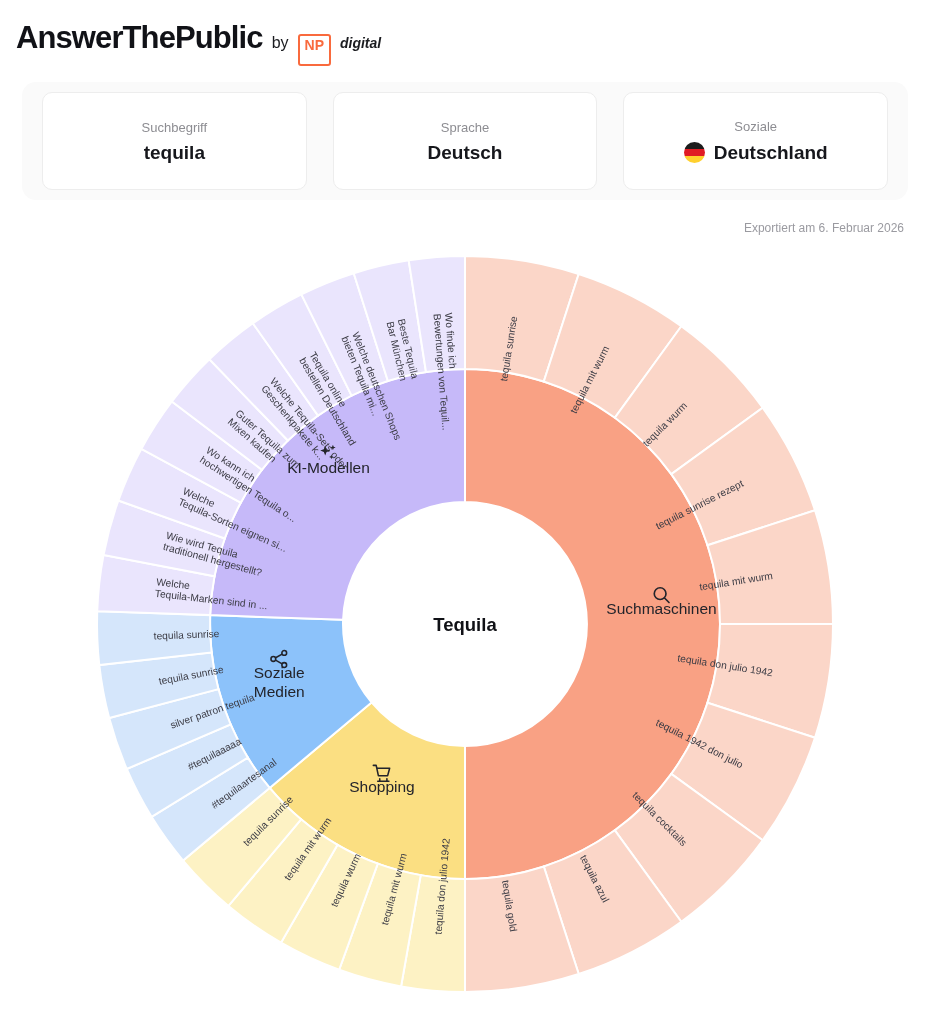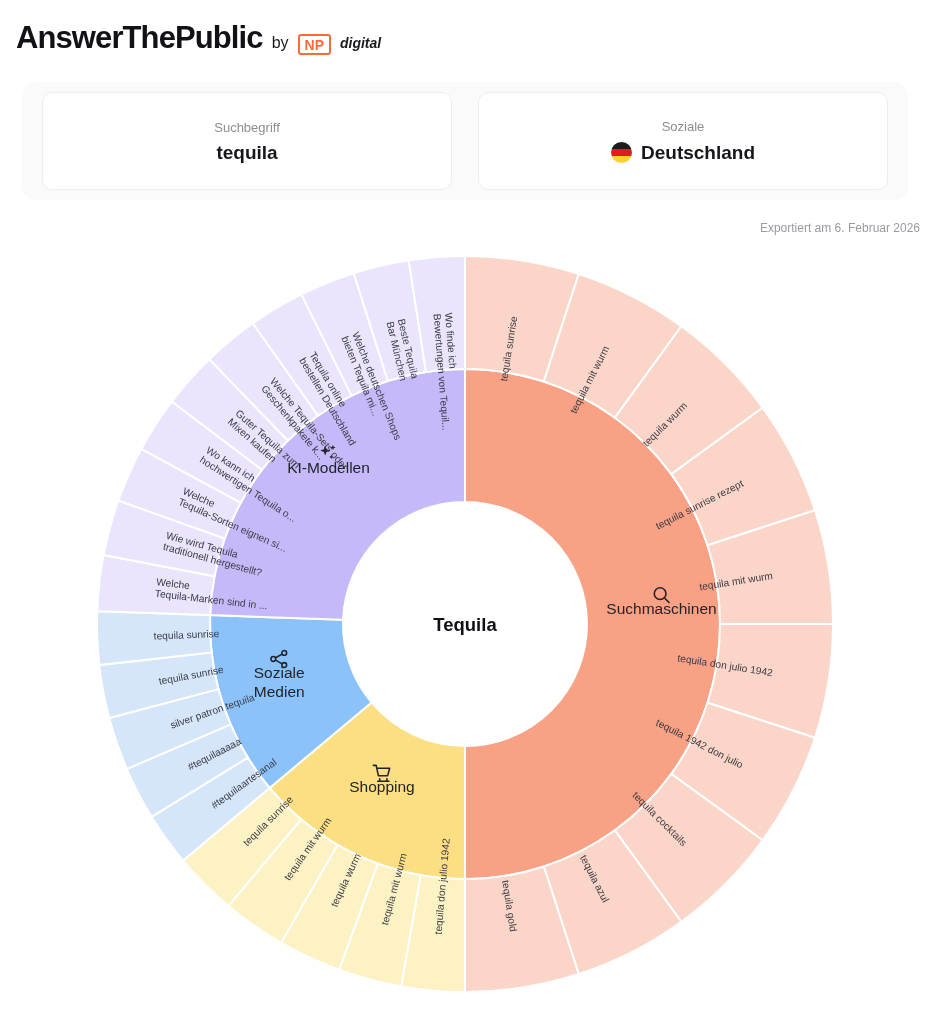--- a/index.html
+++ b/index.html
@@ -18,21 +18,21 @@
     display: flex; align-items: baseline; gap: 9px;
   }
   .brand-name {
     font-size: 31px; font-weight: 700; letter-spacing: -0.9px;
     color: #111217; line-height: 1;
   }
   .brand-by { font-size: 16px; color: #1b1c20; line-height: 1; }
   .brand-np {
     font-size: 14px; font-weight: 700; color: #F96A3D;
     border: 2px solid #F96A3D; border-radius: 3px;
-    padding: 2px 5px 1px; line-height: 1; position: relative; top: 2px;
+    padding: 2px 5px 12px; line-height: 1; position: relative; top: 2px;
   }
   .brand-digital { font-size: 14px; font-weight: 700; color: #1b1c20; line-height: 1; font-style: italic; }
 
   
   .meta-strip {
     position: absolute; left: 22px; top: 82px;
     width: 886px; height: 118px;
     background: #fafafa; border-radius: 14px;
     display: flex; align-items: center; gap: 26px;
     padding: 0 20px;
@@ -47,21 +47,21 @@
   .meta-value {
     font-size: 19px; font-weight: 700; color: #16171c; line-height: 1;
     display: flex; align-items: center; gap: 9px;
   }
   .flag-de {
     width: 21px; height: 21px; border-radius: 50%;
     background: linear-gradient(#1c1c1c 0 33.3%, #e01b24 33.3% 66.6%, #ffd02e 66.6% 100%);
     flex: none;
   }
   .export-note {
-    position: absolute; right: 10px; top: 221px;
+    position: absolute; right: 26px; top: 221px;
     font-size: 12px; color: #9a9aa0;
   }
 
   
   .sunburst-wrap { position: absolute; left: 95px; top: 253px; width: 740px; height: 742px; }
   svg.sunburst { display: block; width: 740px; height: 742px; }
   .seg-label { font-size: 10.2px; fill: #3c3c45; font-family: "Liberation Sans", sans-serif; }
   .cat-label { font-size: 15.5px; fill: #23242b; font-family: "Liberation Sans", sans-serif; }
   .center-label { font-size: 18.5px; font-weight: 700; fill: #101116; font-family: "Liberation Sans", sans-serif; }
 </style>
@@ -75,20 +75,26 @@
     <span class="brand-by">by</span>
     <span class="brand-np">NP</span>
     <span class="brand-digital">digital</span>
   </div>
 
   <div class="meta-strip">
     <div class="meta-card">
       <div class="meta-label">Suchbegriff</div>
       <div class="meta-value">
         <span>tequila</span>
+      </div>
+    </div>
+    <div class="meta-card">
+      <div class="meta-label">Sprache</div>
+      <div class="meta-value">
+        <span>Deutsch</span>
       </div>
     </div>
     <div class="meta-card">
       <div class="meta-label">Soziale</div>
       <div class="meta-value">
         <span class="flag-de"></span>
         <span>Deutschland</span>
       </div>
     </div>
   </div>

